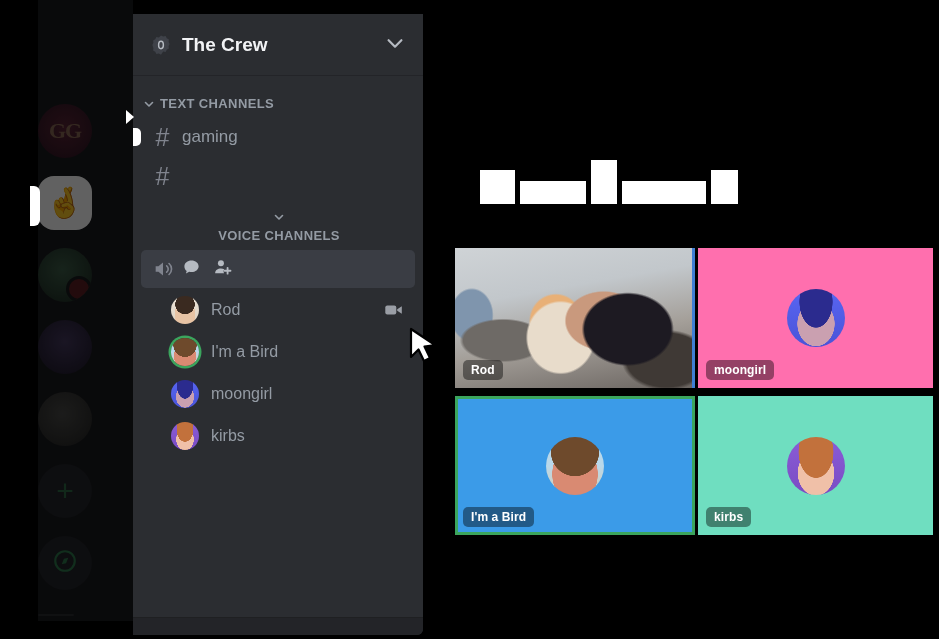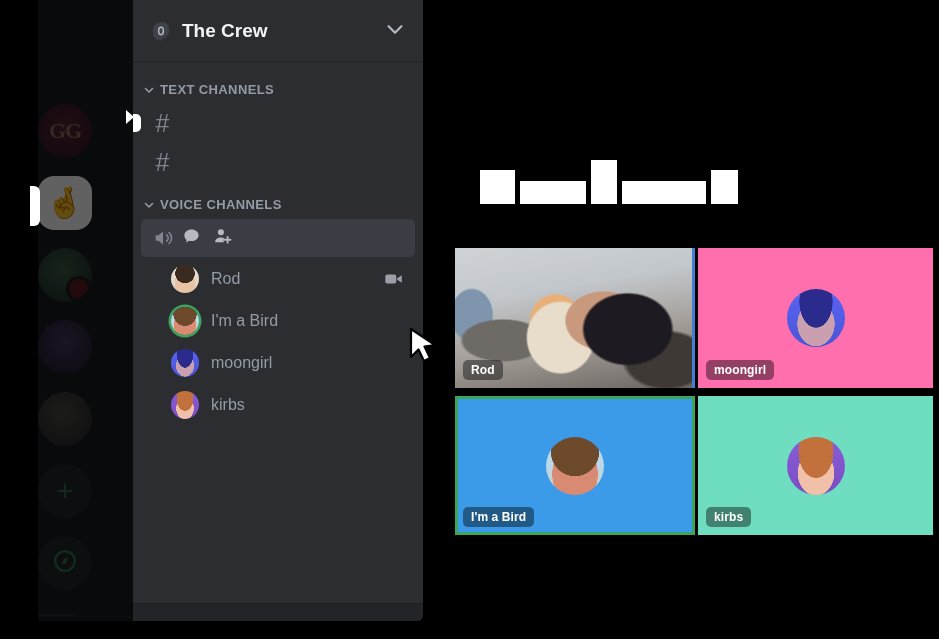--- a/index.html
+++ b/index.html
@@ -127,21 +127,21 @@
     border-top: 7px solid transparent;
     border-bottom: 7px solid transparent;
     border-left: 8px solid #ffffff;
     z-index: 6;
   }
 
   
   .channel-panel {
     position: absolute;
     left: 133px;
-    top: 0;
+    top: 14px;
     width: 290px;
     height: 621px;
     background: #2b2d31;
     overflow: hidden;
     border-bottom-right-radius: 6px;
   }
 
   .server-header {
     height: 62px;
     display: flex;
@@ -451,27 +451,28 @@
           <svg width="12" height="12" viewBox="0 0 24 24" fill="none" stroke="currentColor" stroke-width="3.2" stroke-linecap="round" stroke-linejoin="round">
             <polyline points="5 9 12 16 19 9"></polyline>
           </svg>
         </span>
         <span>TEXT CHANNELS</span>
       </div>
 
       <div class="channel-row">
         <span class="unread-nub"></span>
         <span class="ch-hash">#</span>
+        <span class="ch-name">gaming</span>
       </div>
 
       <div class="channel-row">
         <span class="ch-hash">#</span>
       </div>
 
-      <div class="category" style="margin-top:10px;">
+      <div class="category" style="margin-top:10px;flex-direction:column;">
         <span class="cat-chevron">
           <svg width="12" height="12" viewBox="0 0 24 24" fill="none" stroke="currentColor" stroke-width="3.2" stroke-linecap="round" stroke-linejoin="round">
             <polyline points="5 9 12 16 19 9"></polyline>
           </svg>
         </span>
         <span>VOICE CHANNELS</span>
       </div>
 
       <div class="channel-row active">
         <span class="ch-speaker">

